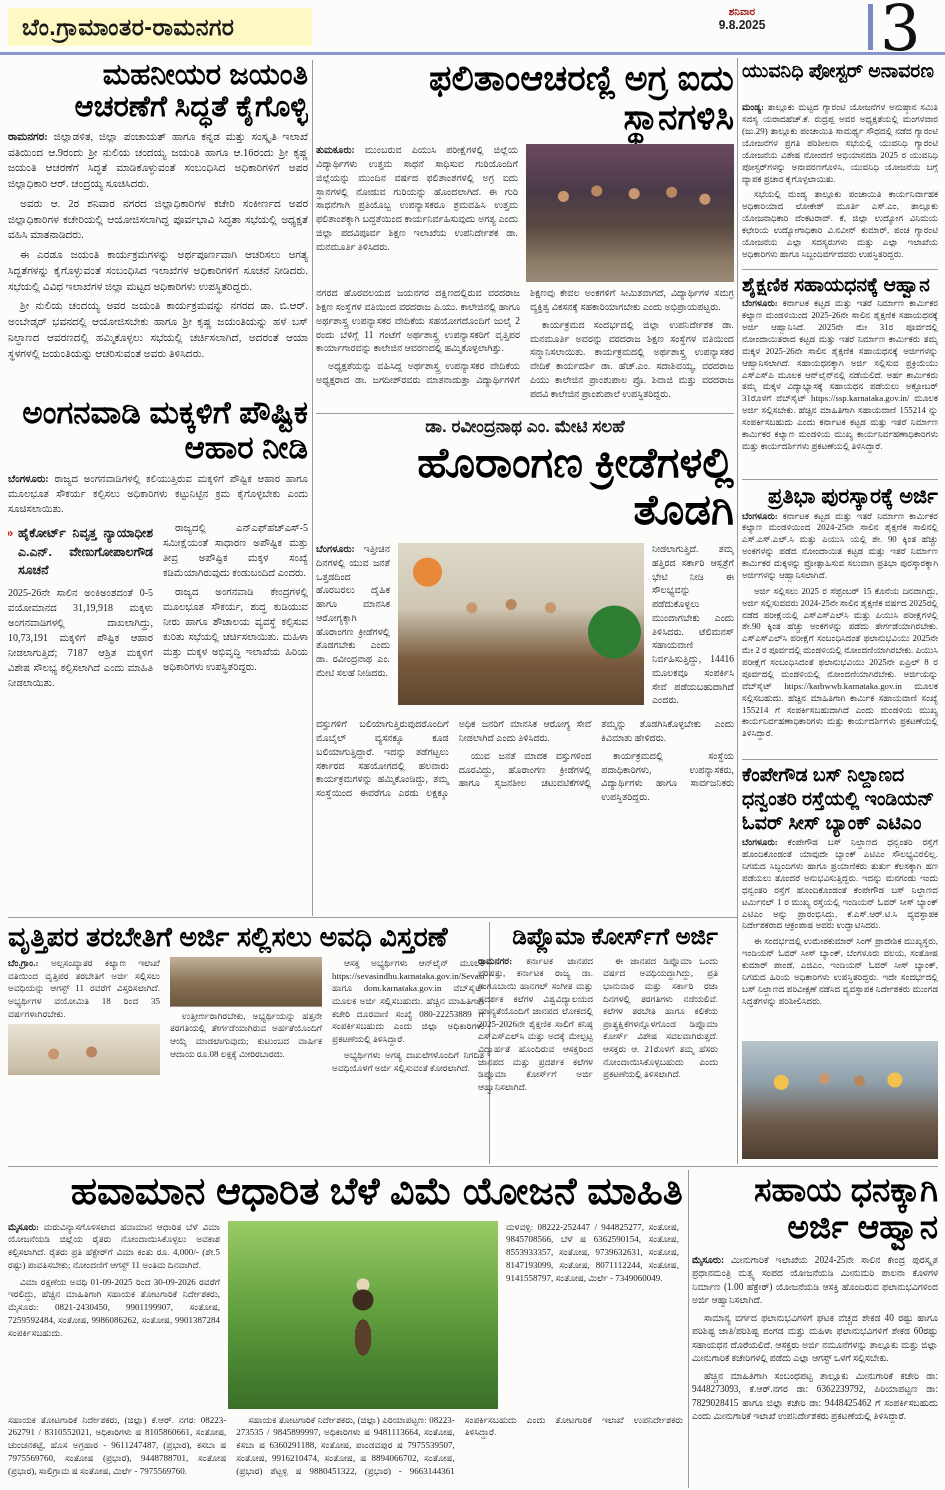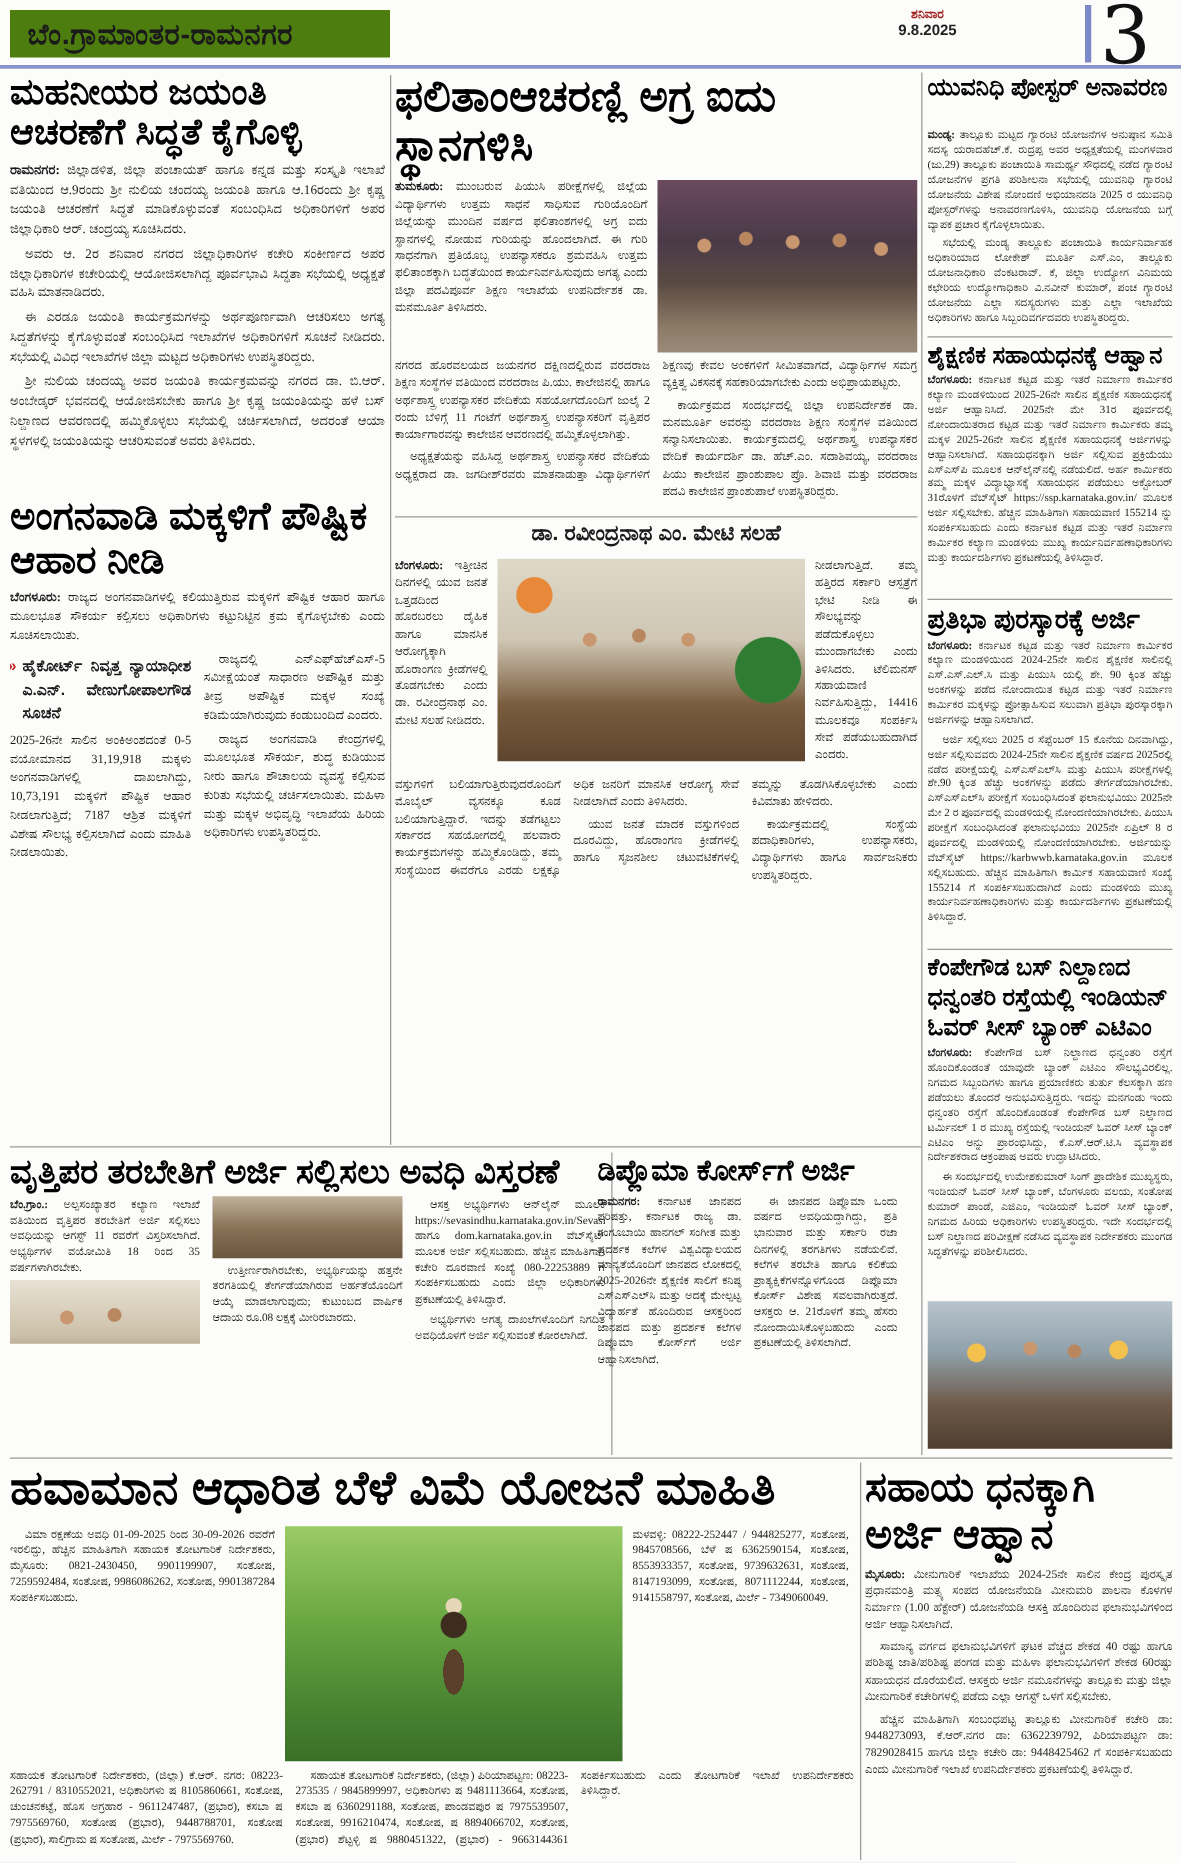--- a/index.html
+++ b/index.html
@@ -1,28 +1,28 @@
 <!DOCTYPE html>
 <html><head>
 <meta charset="utf-8">
 <style>
   * { margin:0; padding:0; box-sizing:border-box; }
   html,body { background:#e8e8e8; }
   .page { position:relative; width:945px; height:1490px; margin:0 auto;
           background:#fcfcfa; font-family:"Liberation Serif", serif; color:#1a1a1a; overflow:hidden; }
   .story { position:absolute; overflow:hidden; }
-  .h-main { font-family:"Liberation Sans", sans-serif; font-weight:bold; color:#000; line-height:1.12; text-align:left; }
+  .h-main { font-family:"Liberation Sans", sans-serif; font-weight:bold; color:#000; line-height:1.12; text-align:right; }
   .dl { font-weight:bold; }
   .body-txt { text-align:justify; }
   .body-txt p { margin-bottom:4px; text-indent:12px; }
   .body-txt p.nolead { text-indent:0; }
   .vr { position:absolute; width:1px; background:#9a9a9a; }
   .hrule { position:absolute; height:1px; background:#9a9a9a; }
   .toprule { position:absolute; left:0; top:52px; width:945px; height:3px; background:#8a94cd; }
-  .section-label { position:absolute; left:8px; top:8px; width:304px; height:38px; background:#4d7c0f;
+  .section-label { position:absolute; left:8px; top:8px; width:304px; height:38px; background:#fef9c3;
                    font-family:"Liberation Sans", sans-serif; font-weight:bold; font-size:23px;
                    display:flex; align-items:center; padding-left:14px; letter-spacing:0.5px; }
   .masthead { position:absolute; left:622px; top:4px; width:240px; text-align:center; }
   .mast-name { font-family:"Liberation Sans", sans-serif; font-weight:bold; font-size:27px; line-height:1; }
   .mast-red { color:#c22a23; } .mast-blue { color:#2a3590; }
   .mast-day { font-size:10px; font-weight:bold; color:#a02020; margin-top:2px; font-family:"Liberation Sans", sans-serif;}
   .mast-date { font-size:12px; font-weight:bold; color:#222; font-family:"Liberation Sans", sans-serif; }
   .mast-bar { position:absolute; left:868px; top:4px; width:5px; height:46px; background:#7c89c8; }
   .page-num { position:absolute; left:880px; top:-8px; font-family:"DejaVu Serif", serif; font-size:64px; color:#111; }
   .palm { display:inline-block; vertical-align:baseline; margin:0 2px; }
@@ -104,20 +104,21 @@
     </div>
     <div class="cols2 body-txt" style="font-size:9.5px; line-height:1.45; margin-top:5px;">
       <p class="nolead">ನಗರದ ಹೊರವಲಯದ ಜಯನಗರ ದಕ್ಷಿಣದಲ್ಲಿರುವ ವರದರಾಜ ಶಿಕ್ಷಣ ಸಂಸ್ಥೆಗಳ ವತಿಯಿಂದ ವರದರಾಜ ಪಿ.ಯು. ಕಾಲೇಜಿನಲ್ಲಿ ಹಾಗೂ ಅರ್ಥಶಾಸ್ತ್ರ ಉಪನ್ಯಾಸಕರ ವೇದಿಕೆಯ ಸಹಯೋಗದೊಂದಿಗೆ ಜುಲೈ 2 ರಂದು ಬೆಳಿಗ್ಗೆ 11 ಗಂಟೆಗೆ ಅರ್ಥಶಾಸ್ತ್ರ ಉಪನ್ಯಾಸಕರಿಗೆ ವೃತ್ತಿಪರ ಕಾರ್ಯಾಗಾರವನ್ನು ಕಾಲೇಜಿನ ಆವರಣದಲ್ಲಿ ಹಮ್ಮಿಕೊಳ್ಳಲಾಗಿತ್ತು.</p>
       <p>ಅಧ್ಯಕ್ಷತೆಯನ್ನು ವಹಿಸಿದ್ದ ಅರ್ಥಶಾಸ್ತ್ರ ಉಪನ್ಯಾಸಕರ ವೇದಿಕೆಯ ಅಧ್ಯಕ್ಷರಾದ ಡಾ. ಜಗದೀಶ್‌ರವರು ಮಾತನಾಡುತ್ತಾ ವಿದ್ಯಾರ್ಥಿಗಳಿಗೆ ಶಿಕ್ಷಣವು ಕೇವಲ ಅಂಕಗಳಿಗೆ ಸೀಮಿತವಾಗದೆ, ವಿದ್ಯಾರ್ಥಿಗಳ ಸಮಗ್ರ ವ್ಯಕ್ತಿತ್ವ ವಿಕಸನಕ್ಕೆ ಸಹಕಾರಿಯಾಗಬೇಕು ಎಂದು ಅಭಿಪ್ರಾಯಪಟ್ಟರು.</p>
       <p>ಕಾರ್ಯಕ್ರಮದ ಸಂದರ್ಭದಲ್ಲಿ ಜಿಲ್ಲಾ ಉಪನಿರ್ದೇಶಕ ಡಾ. ಮನಮೂರ್ತಿ ಅವರನ್ನು ವರದರಾಜ ಶಿಕ್ಷಣ ಸಂಸ್ಥೆಗಳ ವತಿಯಿಂದ ಸನ್ಮಾನಿಸಲಾಯಿತು. ಕಾರ್ಯಕ್ರಮದಲ್ಲಿ ಅರ್ಥಶಾಸ್ತ್ರ ಉಪನ್ಯಾಸಕರ ವೇದಿಕೆ ಕಾರ್ಯದರ್ಶಿ ಡಾ. ಹೆಚ್.ಎಂ. ಸದಾಶಿವಯ್ಯ, ವರದರಾಜ ಪಿಯು ಕಾಲೇಜಿನ ಪ್ರಾಂಶುಪಾಲ ಪ್ರೊ. ಶಿವಾಜಿ ಮತ್ತು ವರದರಾಜ ಪದವಿ ಕಾಲೇಜಿನ ಪ್ರಾಂಶುಪಾಲೆ ಉಪಸ್ಥಿತರಿದ್ದರು.</p>
     </div>
   </div>
 
   <div class="story" style="left:316px; top:417px; width:418px; height:498px;">
     <div class="kicker">ಡಾ. ರವೀಂದ್ರನಾಥ ಎಂ. ಮೇಟಿ ಸಲಹೆ</div>
+    <div class="h-main" style="font-size:42px;">ಹೊರಾಂಗಣ ಕ್ರೀಡೆಗಳಲ್ಲಿ ತೊಡಗಿ</div>
     <div class="flexrow" style="margin-top:10px;">
       <div class="body-txt" style="width:74px; font-size:9.5px; line-height:1.45;">
         <p class="nolead"><span class="dl">ಬೆಂಗಳೂರು:</span> <span>ಇತ್ತೀಚಿನ ದಿನಗಳಲ್ಲಿ ಯುವ ಜನತೆ ಒತ್ತಡದಿಂದ ಹೊರಬರಲು ದೈಹಿಕ ಹಾಗೂ ಮಾನಸಿಕ ಆರೋಗ್ಯಕ್ಕಾಗಿ ಹೊರಾಂಗಣ ಕ್ರೀಡೆಗಳಲ್ಲಿ ತೊಡಗಬೇಕು ಎಂದು ಡಾ. ರವೀಂದ್ರನಾಥ ಎಂ. ಮೇಟಿ ಸಲಹೆ ನೀಡಿದರು.</span></p>
       </div>
       <div class="ph" style="width:246px; height:162px; flex:none;
            background:
              radial-gradient(circle at 12% 18%, #e8893a 0 14px, rgba(0,0,0,0) 15px),
              radial-gradient(circle at 88% 55%, #2e7d32 0 26px, rgba(0,0,0,0) 27px),
              radial-gradient(circle at 30% 40%, #c9976f 0 5px, rgba(0,0,0,0) 6px),
              radial-gradient(circle at 46% 38%, #b8875f 0 5px, rgba(0,0,0,0) 6px),
@@ -192,20 +193,21 @@
     <div class="cols2 body-txt" style="font-size:9px; line-height:1.4; margin-top:5px;">
       <p class="nolead"><span class="dl">ರಾಮನಗರ:</span> <span>ಕರ್ನಾಟಕ ಜಾನಪದ ಪರಿಷತ್ತು, ಕರ್ನಾಟಕ ರಾಜ್ಯ ಡಾ. ಗಂಗೂಬಾಯಿ ಹಾನಗಲ್ ಸಂಗೀತ ಮತ್ತು ಪ್ರದರ್ಶಕ ಕಲೆಗಳ ವಿಶ್ವವಿದ್ಯಾಲಯದ ಮಾನ್ಯತೆಯೊಂದಿಗೆ ಜಾನಪದ ಲೋಕದಲ್ಲಿ 2025-2026ನೇ ಶೈಕ್ಷಣಿಕ ಸಾಲಿಗೆ ಕನಿಷ್ಠ ಎಸ್‌ಎಸ್‌ಎಲ್‌ಸಿ ಮತ್ತು ಅದಕ್ಕೆ ಮೇಲ್ಪಟ್ಟ ವಿದ್ಯಾರ್ಹತೆ ಹೊಂದಿರುವ ಆಸಕ್ತರಿಂದ ಜಾನಪದ ಮತ್ತು ಪ್ರದರ್ಶಕ ಕಲೆಗಳ ಡಿಪ್ಲೊಮಾ ಕೋರ್ಸ್‌ಗೆ ಅರ್ಜಿ ಆಹ್ವಾನಿಸಲಾಗಿದೆ.</span></p>
       <p>ಈ ಜಾನಪದ ಡಿಪ್ಲೊಮಾ ಒಂದು ವರ್ಷದ ಅವಧಿಯದ್ದಾಗಿದ್ದು, ಪ್ರತಿ ಭಾನುವಾರ ಮತ್ತು ಸರ್ಕಾರಿ ರಜಾ ದಿನಗಳಲ್ಲಿ ತರಗತಿಗಳು ನಡೆಯಲಿವೆ. ಕಲೆಗಳ ತರಬೇತಿ ಹಾಗೂ ಕಲಿಕೆಯ ಪ್ರಾತ್ಯಕ್ಷಿಕೆಗಳನ್ನೊಳಗೊಂಡ ಡಿಪ್ಲೊಮಾ ಕೋರ್ಸ್ ವಿಶೇಷ ಸವಲವಾಗಿರುತ್ತದೆ. ಆಸಕ್ತರು ಆ. 21ರೊಳಗೆ ತಮ್ಮ ಹೆಸರು ನೋಂದಾಯಿಸಿಕೊಳ್ಳಬಹುದು ಎಂದು ಪ್ರಕಟಣೆಯಲ್ಲಿ ತಿಳಿಸಲಾಗಿದೆ.</p>
     </div>
   </div>
 
   <div class="story" style="left:8px; top:1170px; width:675px; height:318px;">
     <div class="h-main" style="font-size:38px;">ಹವಾಮಾನ ಆಧಾರಿತ ಬೆಳೆ ವಿಮೆ ಯೋಜನೆ ಮಾಹಿತಿ</div>
     <div class="flexrow" style="margin-top:8px;">
       <div class="body-txt" style="width:212px; font-size:9px; line-height:1.42;">
+        <p class="nolead"><span class="dl">ಮೈಸೂರು:</span> <span>ಮರುವಿನ್ಯಾಸಗೊಳಿಸಲಾದ ಹವಾಮಾನ ಆಧಾರಿತ ಬೆಳೆ ವಿಮಾ ಯೋಜನೆಯಡಿ ಜಿಲ್ಲೆಯ ರೈತರು ನೋಂದಾಯಿಸಿಕೊಳ್ಳಲು ಅವಕಾಶ ಕಲ್ಪಿಸಲಾಗಿದೆ. ರೈತರು ಪ್ರತಿ ಹೆಕ್ಟೇರ್‌ಗೆ ವಿಮಾ ಕಂತು ರೂ. 4,000/- (ಶೇ.5 ರಷ್ಟು) ಪಾವತಿಸಬೇಕು; ನೋಂದಣಿಗೆ ಆಗಸ್ಟ್ 11 ಅಂತಿಮ ದಿನವಾಗಿದೆ.</span></p>
         <p>ವಿಮಾ ರಕ್ಷಣೆಯ ಅವಧಿ 01-09-2025 ರಿಂದ 30-09-2026 ರವರೆಗೆ ಇರಲಿದ್ದು, ಹೆಚ್ಚಿನ ಮಾಹಿತಿಗಾಗಿ ಸಹಾಯಕ ತೋಟಗಾರಿಕೆ ನಿರ್ದೇಶಕರು, ಮೈಸೂರು: 0821-2430450, 9901199907, ಸಂತೋಷ, 7259592484, ಸಂತೋಷ, 9986086262, ಸಂತೋಷ, 9901387284 ಸಂಪರ್ಕಿಸಬಹುದು.</p>
       </div>
       <div class="ph" style="width:270px; height:188px; flex:none;
            background:
              radial-gradient(circle at 50% 42%, #3e2c1e 0 10px, rgba(0,0,0,0) 11px),
              radial-gradient(ellipse 14px 30px at 50% 62%, #5a3f2a 0 60%, rgba(0,0,0,0) 61%),
              radial-gradient(circle at 50% 34%, #e5d7b8 0 6px, rgba(0,0,0,0) 7px),
              linear-gradient(180deg, #9acb66 0%, #6aa743 40%, #4d8a33 70%, #3a6f28 100%);"></div>
       <div class="body-txt" style="width:173px; font-size:9px; line-height:1.42;">
         <p class="nolead">ಮಳವಳ್ಳಿ: 08222-252447 / 944825277, ಸಂತೋಷ, 9845708566, ಬೆಳೆ ಷ 6362590154, ಸಂತೋಷ, 8553933357, ಸಂತೋಷ, 9739632631, ಸಂತೋಷ, 8147193099, ಸಂತೋಷ, 8071112244, ಸಂತೋಷ, 9141558797, ಸಂತೋಷ, ಮಿರ್ಲೆ - 7349060049.</p>

